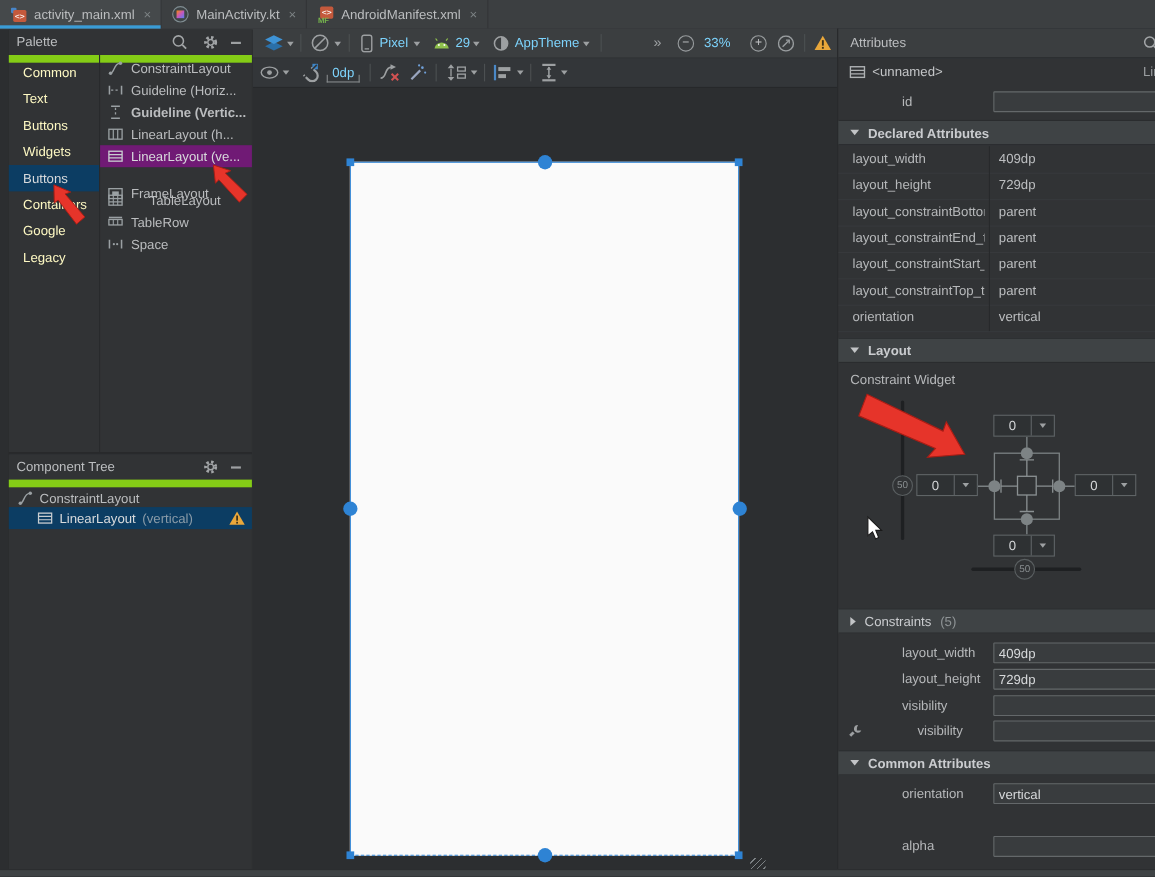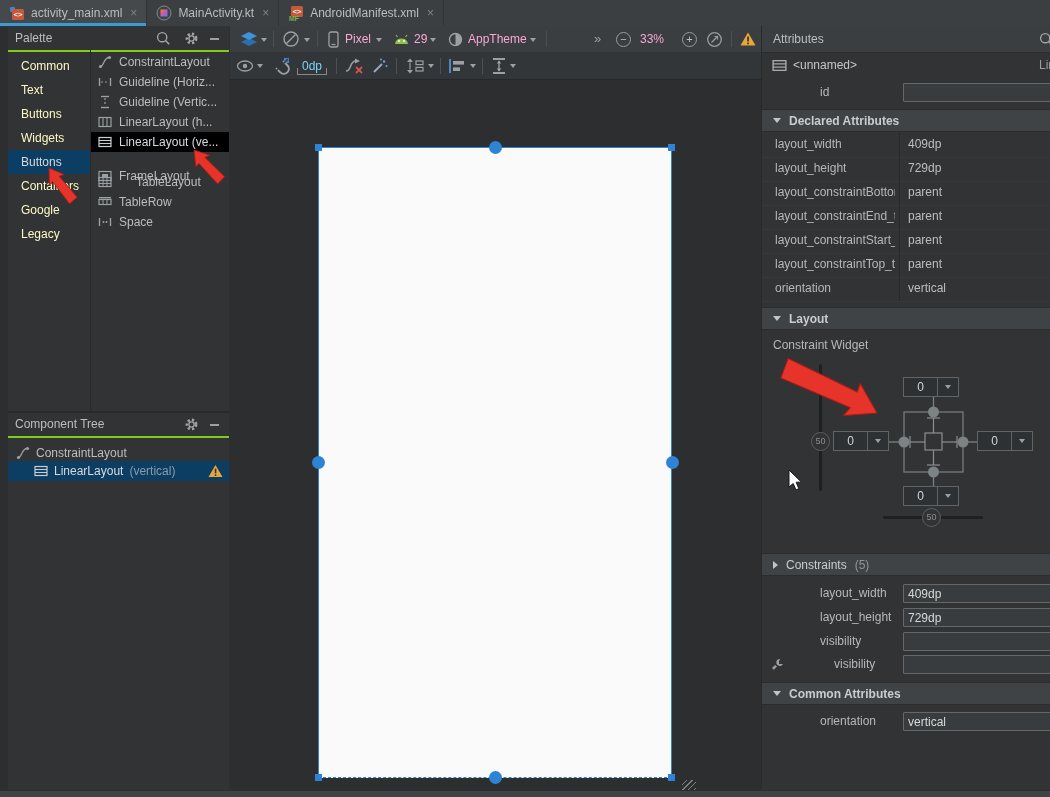--- a/index.html
+++ b/index.html
@@ -13,39 +13,39 @@
   .tabbar{left:0;top:0;width:1050px;height:26px;background:#3c3f41;border-bottom:1px solid #323537;display:flex;}
   .tab{display:flex;align-items:center;gap:6px;padding:0 9px;height:26px;border-right:1px solid #323537;position:relative;cursor:default;}
   .tab.sel{background:#45494b;}
   .tab.sel::after{content:"";position:absolute;left:0;right:0;bottom:0;height:3px;background:#3a9cd6;}
   .tab .lbl{color:#bbbdbf;white-space:nowrap;}
   .tab .x{color:#7e8486;font-size:12px;margin-left:2px;}
 
   
   .toolstrip{left:0;top:27px;width:8px;height:763px;background:#2c2e30;border-right:1px solid #282a2c;}
   .panel{background:#313335;}
-  .p-head{position:absolute;left:0;top:0;right:0;height:23px;border-bottom:2px solid #84cc16;}
+  .p-head{position:absolute;left:0;top:0;right:0;height:23px;border-bottom:7px solid #84cc16;}
   .p-title{position:absolute;left:7px;top:4px;color:#bcbec0;}
   .hbar{width:9px;height:2px;background:#9da0a2;}
 
   .cat{position:absolute;left:0;width:82px;height:24px;line-height:24px;padding-left:13px;box-sizing:border-box;color:#fef9c3;cursor:default;}
   .cat.sel{background:#0c3d63;color:#d8dadc;}
   .pitem{position:absolute;left:83px;width:138px;height:20px;display:flex;align-items:center;gap:7px;padding-left:7px;box-sizing:border-box;white-space:nowrap;cursor:default;}
-  .pitem.sel{background:#000000;color:#d8dadc;}
+  .pitem.sel{background:#701a75;color:#d8dadc;}
   .vline{position:absolute;top:23px;bottom:0;width:1px;background:#282a2c;}
 
   .titem{position:absolute;display:flex;align-items:center;gap:6px;height:20px;white-space:nowrap;cursor:default;}
   .trow-sel{position:absolute;left:0;right:0;height:20px;background:#0c3d63;}
 
   
   .tb1{left:230px;top:26px;width:531px;height:26px;background:#3b3e40;border-bottom:1px solid #323537;}
   .tb2{left:230px;top:53px;width:531px;height:26px;background:#333639;border-bottom:1px solid #26282a;}
   .sep{position:absolute;top:5px;width:1px;height:16px;background:#4c5052;}
   .caret{width:0;height:0;border-left:3.5px solid transparent;border-right:3.5px solid transparent;border-top:4px solid #9da0a2;}
-  .tbtxt{color:#f9a8d4;white-space:nowrap;}
+  .tbtxt{color:#7dd3fc;white-space:nowrap;}
   .zoomc{width:15px;height:15px;border:1px solid #989c9e;border-radius:50%;box-sizing:border-box;color:#c0c2c4;
          font-size:11px;line-height:12px;text-align:center;}
   .marginctl{position:absolute;color:#7dd3fc;padding:0 5px 1px 5px;border-bottom:1px solid #85898b;}
   .marginctl::before,.marginctl::after{content:"";position:absolute;bottom:-1px;width:1px;height:7px;background:#85898b;}
   .marginctl::before{left:0;}  .marginctl::after{right:0;}
 
   
   .surface{left:230px;top:80px;width:531px;height:710px;background:#2c2e30;}
   .device{position:absolute;left:88px;top:67px;width:354px;height:631px;background:#fafafa;
           border:1px solid #2e83d4;border-bottom-style:dashed;box-sizing:border-box;}
@@ -157,21 +157,21 @@
       <span>ConstraintLayout</span>
     </div>
     <div class="pitem" style="top:45px;">
       <svg width="14" height="14" viewBox="0 0 14 14">
         <line x1="1.5" y1="3" x2="1.5" y2="11" stroke="#9aa0a3" stroke-width="1.4"></line>
         <line x1="12.5" y1="3" x2="12.5" y2="11" stroke="#9aa0a3" stroke-width="1.4"></line>
         <line x1="3" y1="7" x2="11" y2="7" stroke="#9aa0a3" stroke-width="1.2" stroke-dasharray="2 2"></line>
       </svg>
       <span>Guideline (Horiz...</span>
     </div>
-    <div class="pitem" style="top:65px;">
+    <div class="pitem" style="top:65px;font-weight:bold;">
       <svg width="14" height="14" viewBox="0 0 14 14">
         <line x1="3" y1="1.5" x2="11" y2="1.5" stroke="#9aa0a3" stroke-width="1.4"></line>
         <line x1="3" y1="12.5" x2="11" y2="12.5" stroke="#9aa0a3" stroke-width="1.4"></line>
         <line x1="7" y1="3" x2="7" y2="11" stroke="#9aa0a3" stroke-width="1.2" stroke-dasharray="2 2"></line>
       </svg>
       <span>Guideline (Vertic...</span>
     </div>
     <div class="pitem" style="top:85px;">
       <svg width="14" height="14" viewBox="0 0 14 14">
         <rect x="1" y="2.5" width="12" height="9" fill="none" stroke="#9aa0a3" stroke-width="1.2"></rect>
@@ -524,20 +524,24 @@
       <input class="field" value="" style="">
     </div>
 
     <div class="sect" style="top:656px;">
       <span class="tri-d"></span>
       <span>Common Attributes</span>
     </div>
     <div class="fl-row" style="top:684px;">
       <span class="nm">orientation</span>
       <input class="field" value="vertical" style="">
+    </div>
+    <div class="fl-row" style="top:732px;">
+      <span class="nm">alpha</span>
+      <input class="field" value="" style="">
     </div>
   </div>
 
   <div class="abs statusbar"></div>
 
   <svg class="overlay" width="1050" height="797" viewBox="0 0 1050 797">
     <g transform="translate(49,168) rotate(-34)">
       <path d="M0,0 L9,14 L3.8,12.6 L7,40 L-3,41.2 L-4.6,13.6 L-9,14 Z" fill="#e6342a" stroke="#a81d15" stroke-width="0.8"></path>
     </g>
     <g transform="translate(194,150) rotate(-39)">

